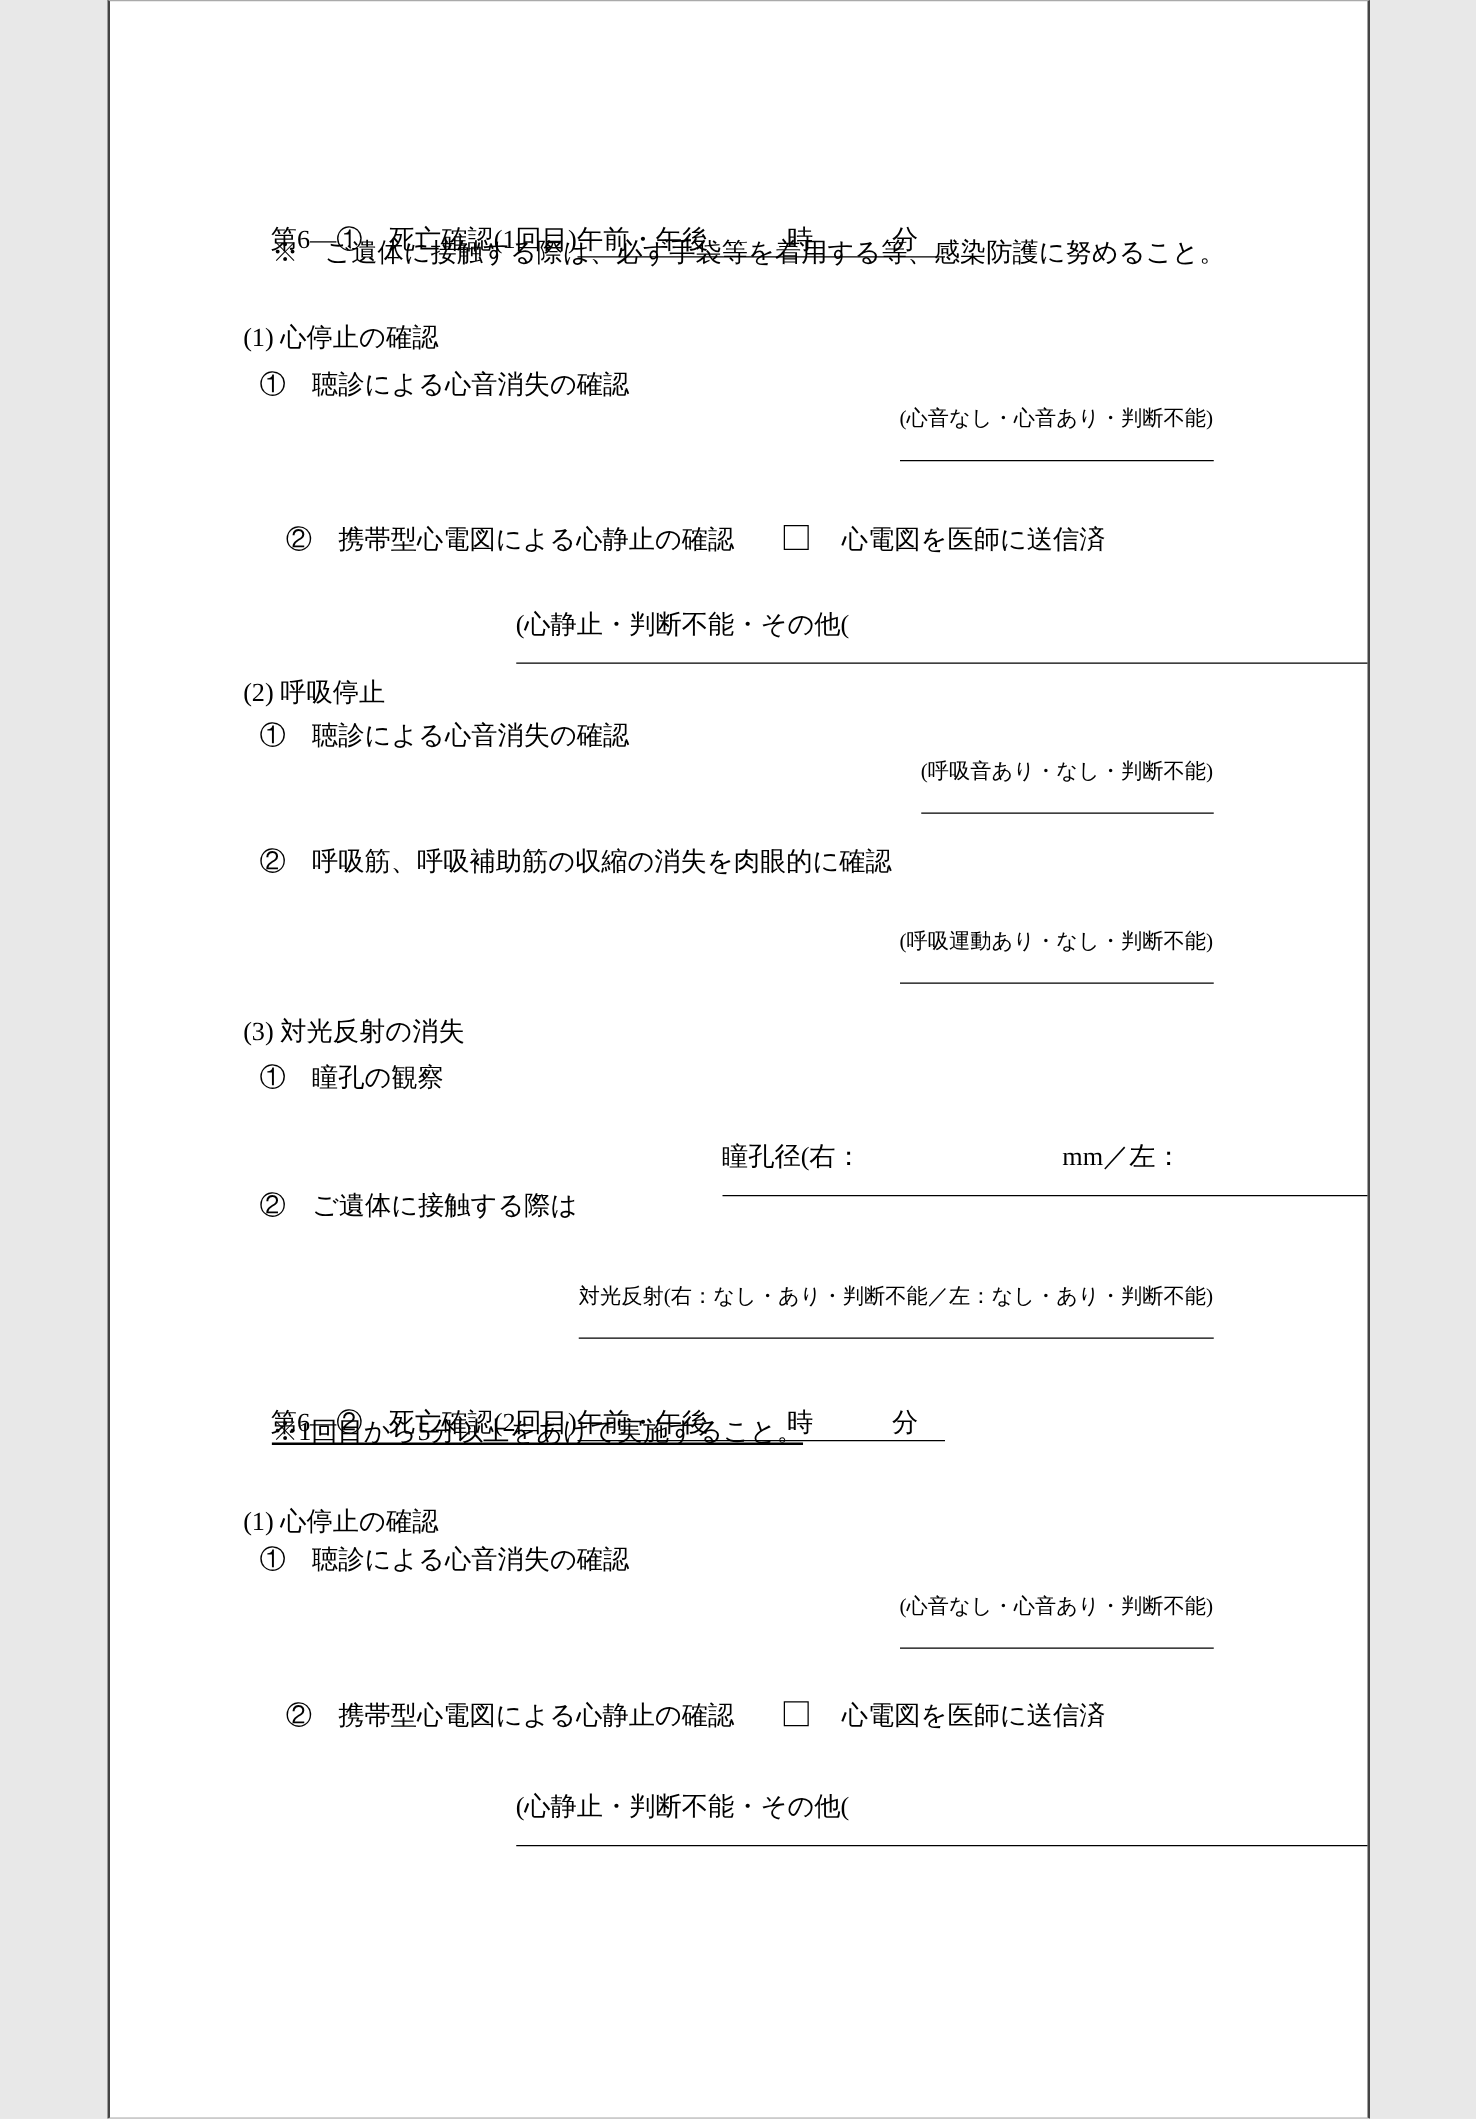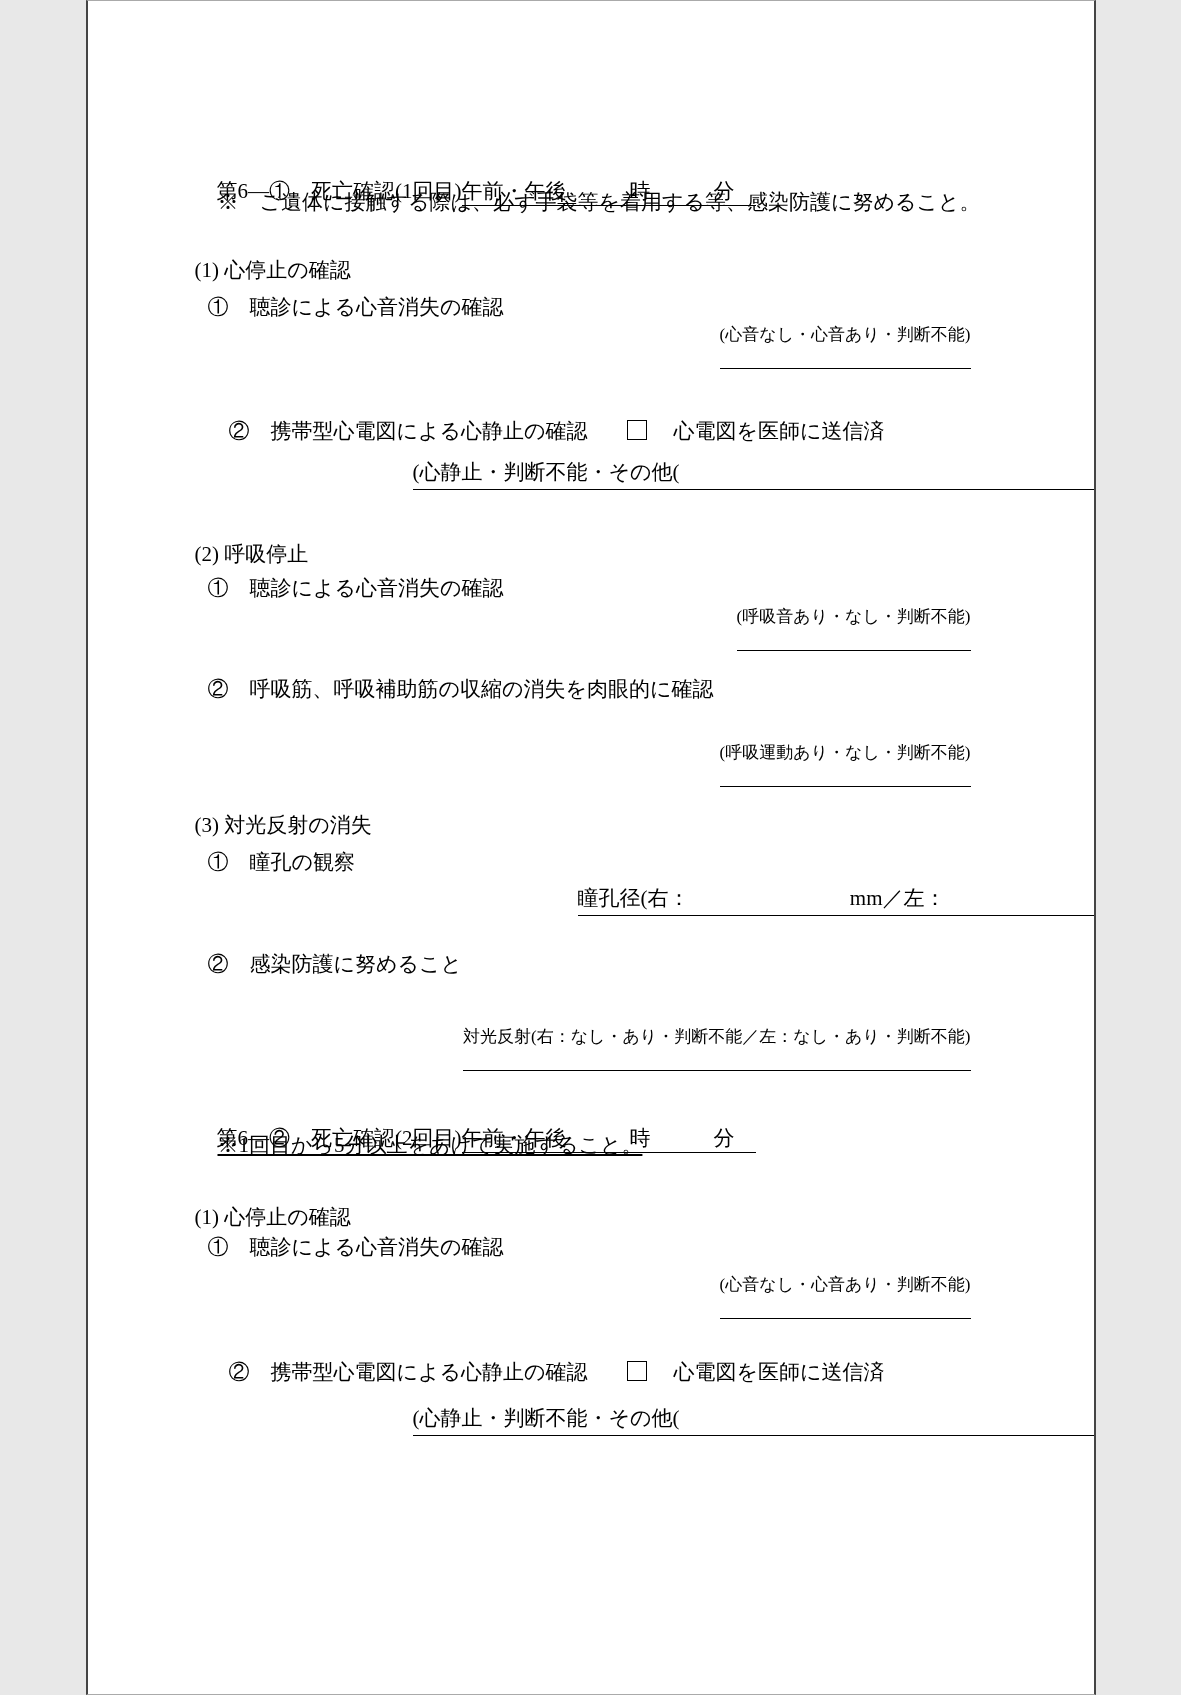--- a/index.html
+++ b/index.html
@@ -40,22 +40,23 @@
   }
   .fillline {
     position:absolute;
     display:flex;
     justify-content:space-between;
     align-items:flex-end;
     font-size:21px;
     line-height:27px;
     white-space:pre;
     border-bottom:1.5px solid #000;
-    padding-bottom:3px;
+    padding-bottom:17px;
     color:#000;
+    margin-top:27px;
   }
   .spacer { flex:1; min-width:30px; }
   .chk {
     display:inline-block;
     width:18px;
     height:18px;
     border:1.5px solid #000;
     background:#fff;
     margin:0 26px 0 40px;
     vertical-align:-2px;
@@ -103,21 +104,21 @@
   <div class="line" style="left:120px; top:848px;text-align:center;">①　瞳孔の観察</div>
 
   <div class="fillline" style="left:490px; top:884px; width:568px;">
     <span>瞳孔径(右：</span>
     <span class="spacer"></span>
     <span>mm／左：</span>
     <span class="spacer"></span>
     <span>mm)</span>
   </div>
 
-  <div class="line" style="left:120px; top:950px;">②　感染防護に努めること</div>
+  <div class="line" style="left:120px; top:950px;">②　ご遺体に接触する際は</div>
 
   <div class="resline" style="right:123px; top:1022px;">対光反射(右：なし・あり・判断不能／左：なし・あり・判断不能)</div>
 
   <div class="line" style="left:108px; top:1097px;">
     <span>第6―②　死亡確認(2回目)</span><span class="u">午前・午後　　　時　　　分　</span>
   </div>
 
   <div class="line" style="left:130px; top:1131px;text-decoration:underline;">※1回目から5分以上をあけて実施すること。</div>
 
   <div class="line" style="left:107px; top:1203px;">(1) 心停止の確認</div>

